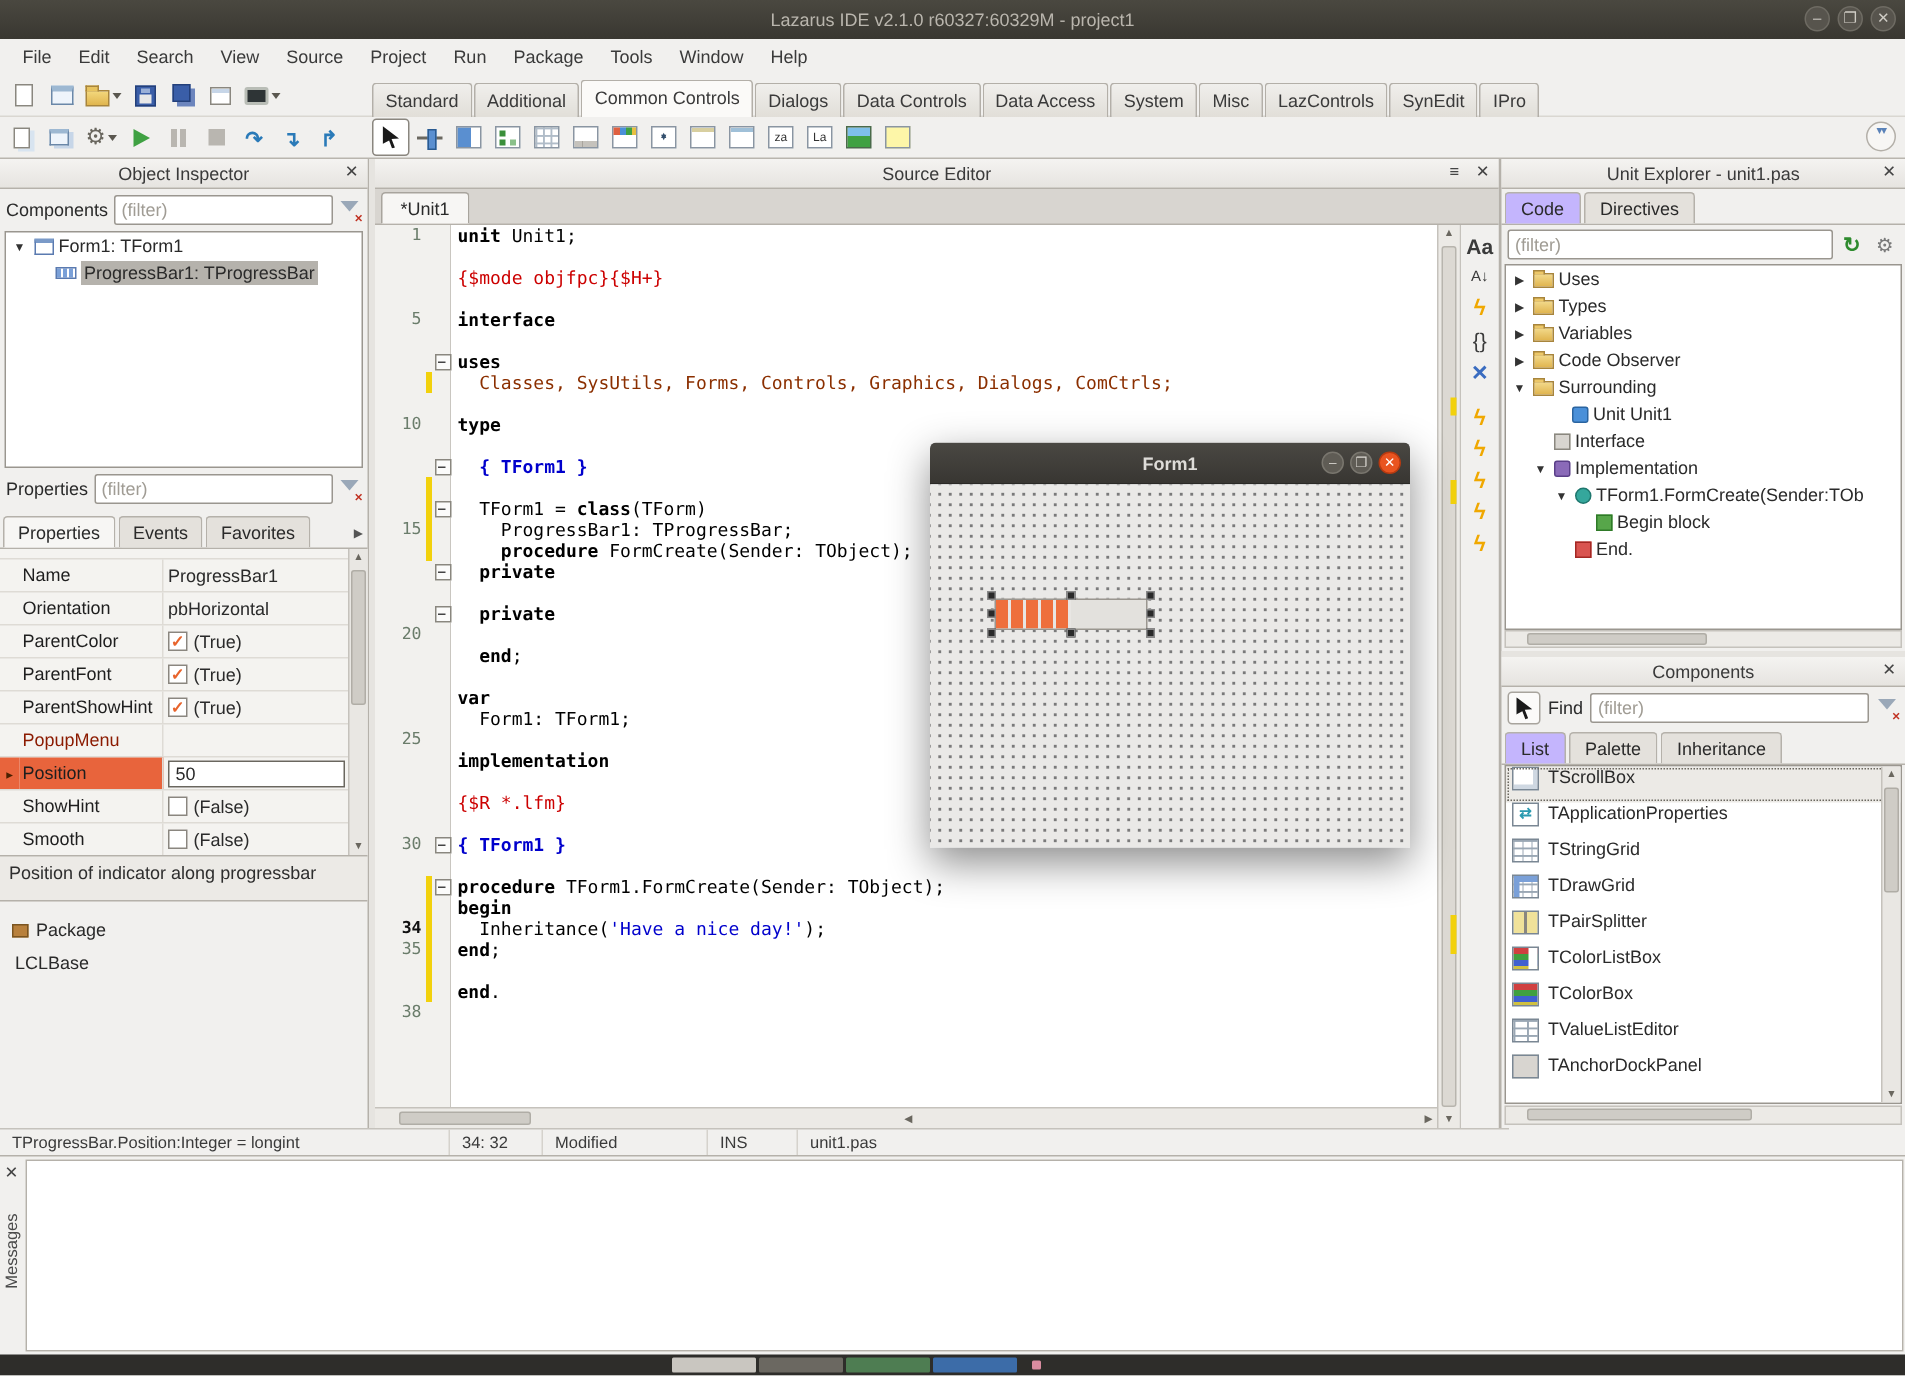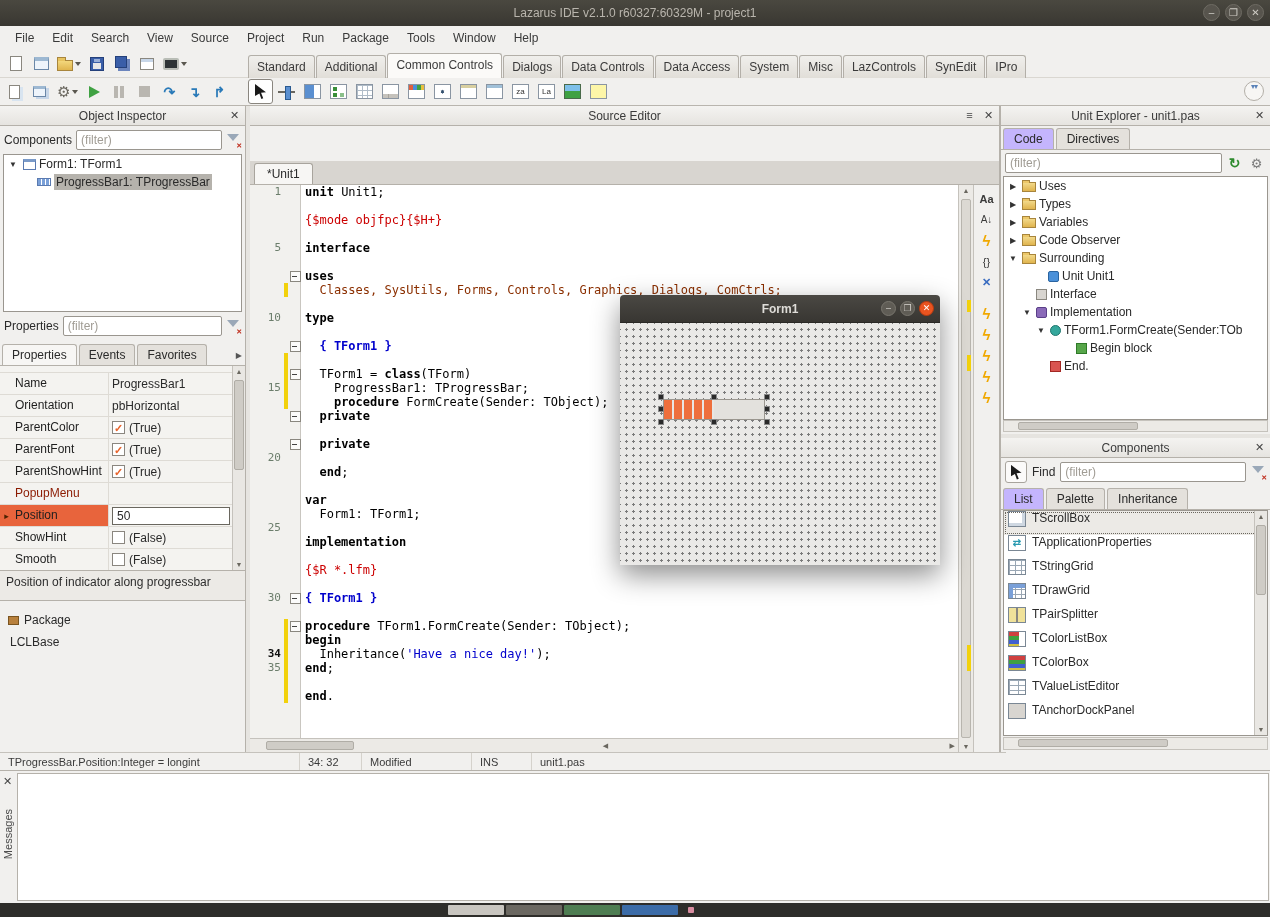--- a/index.html
+++ b/index.html
@@ -117,21 +117,21 @@
   .oi-desc { height:30px; background:#eceae6; border-bottom:1px solid #b5b1aa; padding:4px 6px; color:#2e2e2e; flex:none; }
   .oi-pkg { padding:12px 8px; flex:1; }
   .oi-pkg .pkgline { display:flex; align-items:center; gap:5px; }
   .pkg-ic { width:11px; height:9px; background:#b8803c; border:1px solid #7a5420; }
   .oi-pkg .pkgname { margin-top:8px; margin-left:2px; }
 
   .vsplit { width:4px; background:#e6e4e0; flex:none; }
 
   
   .editor-region { width:750px; flex:none; display:flex; flex-direction:column; background:#f1f0ee; border-right:1px solid #b5b1aa; }
-  .etabbar { height:24px; background:#d8d5d0; border-bottom:1px solid #b5b1aa; display:flex; align-items:flex-end; padding-left:4px; flex:none;margin-top:35px; }
+  .etabbar { height:24px; background:#d8d5d0; border-bottom:1px solid #b5b1aa; display:flex; align-items:flex-end; padding-left:4px; flex:none; }
   .etab { background:#f7f6f4; border:1px solid #a8a49d; border-bottom:none; border-radius:3px 3px 0 0; padding:3px 12px; }
   .ebody { flex:1; display:flex; min-height:0; }
   .ecodewrap { flex:1; display:flex; flex-direction:column; min-width:0; }
   .ecode { flex:1; background:#fff; overflow:hidden; background-image:linear-gradient(to right,#f2f1ee 0,#f2f1ee 50px,#c9c6c0 50px,#c9c6c0 51px,rgba(0,0,0,0) 51px); }
   .srow { display:flex; height:14px; font:12px/14px "DejaVu Sans Mono",monospace; white-space:pre; }
   .gnum { width:34px; flex:none; text-align:right; color:#6b7d6b; padding-right:3px; font-size:11px; }
   .gnum.cur { color:#111; font-weight:bold; }
   .gchg { width:4px; flex:none; }
   .gchg.on { background:#f2d10c; }
   .gfold { width:13px; flex:none; position:relative; }
@@ -143,21 +143,21 @@
   .tok-c { color:#00c; font-weight:bold; }
   .tok-s { color:#00c; }
   .tok-u { color:#8b2f00; }
   .tok-t { color:#000; }
   .ehscroll { height:14px; background:#eceae6; border-top:1px solid #c5c2bc; position:relative; flex:none; }
   .ehthumb { position:absolute; left:16px; top:2px; width:88px; height:9px; background:#cfccc6; border:1px solid #b0ada6; border-radius:2px; }
   .evscroll { width:15px; flex:none; background:#eceae6; border-left:1px solid #c5c2bc; position:relative; }
   .evthumb { position:absolute; left:2px; right:2px; top:14px; bottom:14px; background:#dcd9d3; border:1px solid #b8b5ae; border-radius:2px; }
   .vmark { position:absolute; right:2px; width:4px; background:#f2d10c; }
   .sidebar-tools { width:26px; flex:none; background:#f1f0ee; border-left:1px solid #c5c2bc; display:flex; flex-direction:column; align-items:center; padding-top:4px; gap:2px; }
-  .sbtn { width:20px; height:19px; display:flex; align-items:center; justify-content:center; font-size:11px; color:#3a3a3a; }
+  .sbtn { width:20px; height:19px; display:flex; align-items:center; justify-content:center; font-size:14px; color:#3a3a3a; }
   .s-lightning { color:#f0a800; font-weight:bold; font-size:15px; }
   .s-cross { color:#3a6cc0; font-weight:bold; }
   .s-sort { font-size:10px; }
   .s-completion { font-weight:bold; }
 
   
   .rightcol { flex:1; display:flex; flex-direction:column; background:#f1f0ee; border-left:1px solid #b5b1aa; min-width:0; }
   .code-explorer { height:332px; flex:none; display:flex; flex-direction:column; border-bottom:4px solid #e6e4e0; }
   .rtabs { display:flex; align-items:flex-end; height:24px; padding:2px 2px 0; border-bottom:1px solid #b5b1aa; flex:none; }
   .rtab { padding:3px 10px; border:1px solid #b5b1aa; border-bottom:none; border-radius:3px 3px 0 0; background:#e4e1dc; margin-right:2px; }
@@ -554,20 +554,21 @@
               <div class="srow"><span class="gnum"></span><span class="gchg"></span><span class="gfold"></span><span class="codetext"><span class="tok-d">{$R *.lfm}</span></span></div>
               <div class="srow"><span class="gnum"></span><span class="gchg"></span><span class="gfold"></span><span class="codetext"></span></div>
               <div class="srow"><span class="gnum">30</span><span class="gchg"></span><span class="gfold on"></span><span class="codetext"><span class="tok-c">{ TForm1 }</span></span></div>
               <div class="srow"><span class="gnum"></span><span class="gchg"></span><span class="gfold"></span><span class="codetext"></span></div>
               <div class="srow"><span class="gnum"></span><span class="gchg on"></span><span class="gfold on"></span><span class="codetext"><span class="tok-k">procedure</span><span class="tok-t"> TForm1.FormCreate(Sender: TObject);</span></span></div>
               <div class="srow"><span class="gnum"></span><span class="gchg on"></span><span class="gfold"></span><span class="codetext"><span class="tok-k">begin</span></span></div>
               <div class="srow"><span class="gnum cur">34</span><span class="gchg on"></span><span class="gfold"></span><span class="codetext"><span class="tok-t">  Inheritance(</span><span class="tok-s">'Have a nice day!'</span><span class="tok-t">);</span></span></div>
               <div class="srow"><span class="gnum">35</span><span class="gchg on"></span><span class="gfold"></span><span class="codetext"><span class="tok-k">end</span><span class="tok-t">;</span></span></div>
               <div class="srow"><span class="gnum"></span><span class="gchg on"></span><span class="gfold"></span><span class="codetext"></span></div>
               <div class="srow"><span class="gnum"></span><span class="gchg on"></span><span class="gfold"></span><span class="codetext"><span class="tok-k">end</span><span class="tok-t">.</span></span></div>
+              <div class="srow"><span class="gnum">38</span><span class="gchg"></span><span class="gfold"></span><span class="codetext"></span></div>
             </div>
           <div class="ehscroll">
             <span class="sb-ar" style="left:3px;top:3px;position:absolute">◀</span>
             <div class="ehthumb"></div>
             <span class="sb-ar" style="right:3px;top:3px;position:absolute;left:auto">▶</span>
           </div>
         </div>
         <div class="evscroll">
           <span class="sb-ar" style="top:2px">▲</span>
           <div class="evthumb"></div>
@@ -646,21 +647,21 @@
             <div class="cerow" style="padding-left: 17px;">
               <span class="arrow">▼</span>
               <span class="ceic ce-implementation"></span>
               <span class="celbl">Implementation</span>
             </div>
             <div class="cerow" style="padding-left: 31px;">
               <span class="arrow">▼</span>
               <span class="ceic ce-procedure"></span>
               <span class="celbl">TForm1.FormCreate(Sender:TOb</span>
             </div>
-            <div class="cerow" style="padding-left: 57px;">
+            <div class="cerow" style="padding-left: 45px;">
               <span class="arrow"></span>
               <span class="ceic ce-begin"></span>
               <span class="celbl">Begin block</span>
             </div>
             <div class="cerow" style="padding-left: 31px;">
               <span class="arrow"></span>
               <span class="ceic ce-end"></span>
               <span class="celbl">End.</span>
             </div>
           </div>

